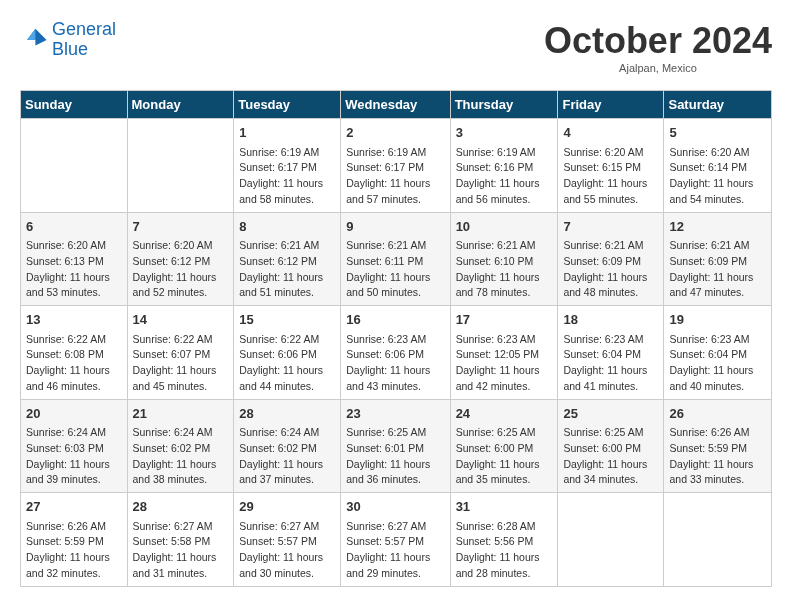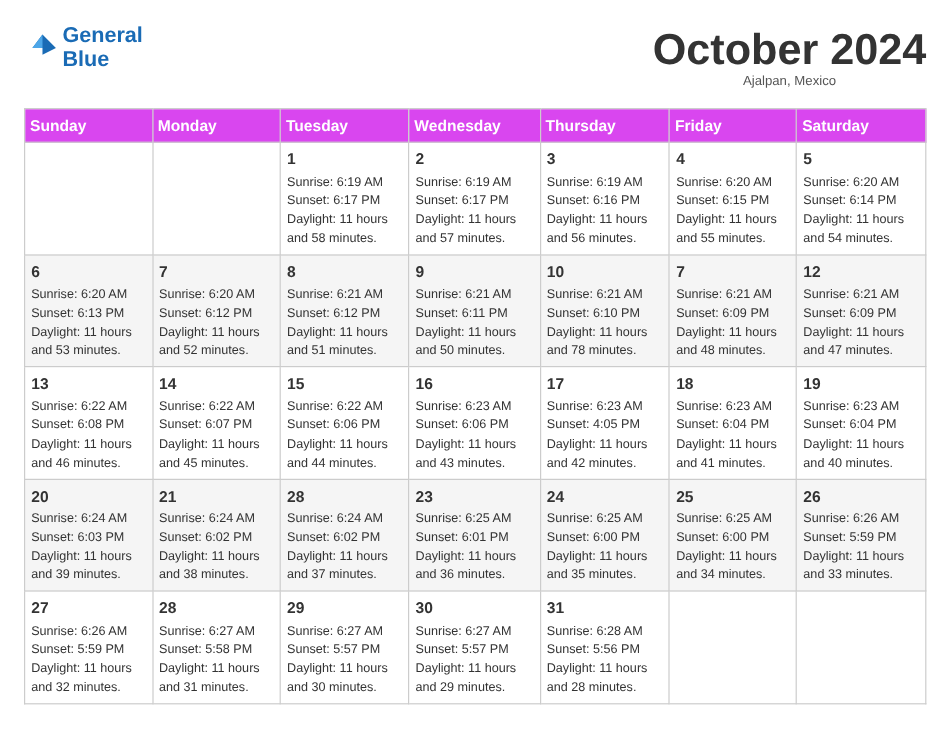--- a/index.html
+++ b/index.html
@@ -16,21 +16,21 @@
       align-items: flex-start;
       margin-bottom: 16px;
     }
     .logo {
       display: flex;
       align-items: center;
       gap: 4px;
     }
     .logo-text {
       font-size: 18px;
-      font-weight: bold;
+      font-weight: normal;
       color: #333;
       line-height: 1.1;
     }
     .logo-text span {
       color: #1a6bb5;
     }
     .logo-icon {
       width: 28px;
       height: 28px;
     }
@@ -45,21 +45,21 @@
     .location {
       font-size: 11px;
       color: #555;
     }
     table {
       width: 100%;
       border-collapse: collapse;
       font-size: 11px;
     }
     thead tr th {
-      background-color: #d946ef;
+      background-color: #0c4a6e;
       color: #fff;
       padding: 6px 4px;
       text-align: left;
       font-size: 13px;
       font-weight: bold;
       border: 1px solid #ccc;
     }
     tbody tr td {
       border: 1px solid #ccc;
       vertical-align: top;
@@ -135,21 +135,21 @@
         <td><span class="day-num">9</span><span>Sunrise: 6:21 AM</span><br><span>Sunset: 6:11 PM</span><br><span>Daylight: 11 hours and 50 minutes.</span></td>
         <td><span class="day-num">10</span><span>Sunrise: 6:21 AM</span><br><span>Sunset: 6:10 PM</span><br><span>Daylight: 11 hours and 78 minutes.</span></td>
         <td><span class="day-num">7</span><span>Sunrise: 6:21 AM</span><br><span>Sunset: 6:09 PM</span><br><span>Daylight: 11 hours and 48 minutes.</span></td>
         <td><span class="day-num">12</span><span>Sunrise: 6:21 AM</span><br><span>Sunset: 6:09 PM</span><br><span>Daylight: 11 hours and 47 minutes.</span></td>
       </tr>
       <tr>
         <td><span class="day-num">13</span><span>Sunrise: 6:22 AM</span><br><span>Sunset: 6:08 PM</span><br><span>Daylight: 11 hours and 46 minutes.</span></td>
         <td><span class="day-num">14</span><span>Sunrise: 6:22 AM</span><br><span>Sunset: 6:07 PM</span><br><span>Daylight: 11 hours and 45 minutes.</span></td>
         <td><span class="day-num">15</span><span>Sunrise: 6:22 AM</span><br><span>Sunset: 6:06 PM</span><br><span>Daylight: 11 hours and 44 minutes.</span></td>
         <td><span class="day-num">16</span><span>Sunrise: 6:23 AM</span><br><span>Sunset: 6:06 PM</span><br><span>Daylight: 11 hours and 43 minutes.</span></td>
-        <td><span class="day-num">17</span><span>Sunrise: 6:23 AM</span><br><span>Sunset: 4:05 PM</span><br><span>Daylight: 11 hours and 42 minutes.</span></td>
+        <td><span class="day-num">17</span><span>Sunrise: 6:23 AM</span><br><span>Sunset: 12:05 PM</span><br><span>Daylight: 11 hours and 42 minutes.</span></td>
         <td><span class="day-num">18</span><span>Sunrise: 6:23 AM</span><br><span>Sunset: 6:04 PM</span><br><span>Daylight: 11 hours and 41 minutes.</span></td>
         <td><span class="day-num">19</span><span>Sunrise: 6:23 AM</span><br><span>Sunset: 6:04 PM</span><br><span>Daylight: 11 hours and 40 minutes.</span></td>
       </tr>
       <tr>
         <td><span class="day-num">20</span><span>Sunrise: 6:24 AM</span><br><span>Sunset: 6:03 PM</span><br><span>Daylight: 11 hours and 39 minutes.</span></td>
         <td><span class="day-num">21</span><span>Sunrise: 6:24 AM</span><br><span>Sunset: 6:02 PM</span><br><span>Daylight: 11 hours and 38 minutes.</span></td>
         <td><span class="day-num">28</span><span>Sunrise: 6:24 AM</span><br><span>Sunset: 6:02 PM</span><br><span>Daylight: 11 hours and 37 minutes.</span></td>
         <td><span class="day-num">23</span><span>Sunrise: 6:25 AM</span><br><span>Sunset: 6:01 PM</span><br><span>Daylight: 11 hours and 36 minutes.</span></td>
         <td><span class="day-num">24</span><span>Sunrise: 6:25 AM</span><br><span>Sunset: 6:00 PM</span><br><span>Daylight: 11 hours and 35 minutes.</span></td>
         <td><span class="day-num">25</span><span>Sunrise: 6:25 AM</span><br><span>Sunset: 6:00 PM</span><br><span>Daylight: 11 hours and 34 minutes.</span></td>

